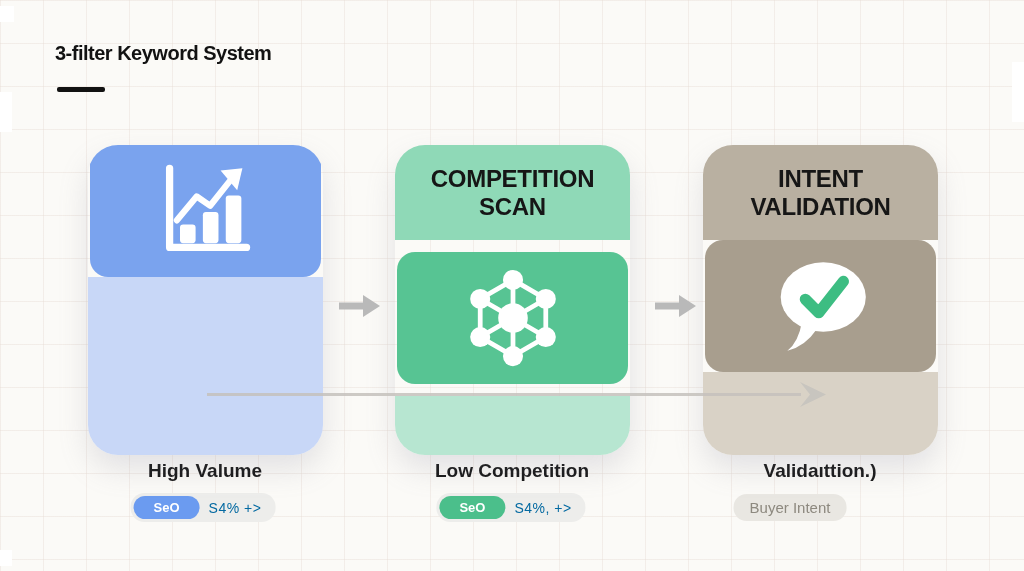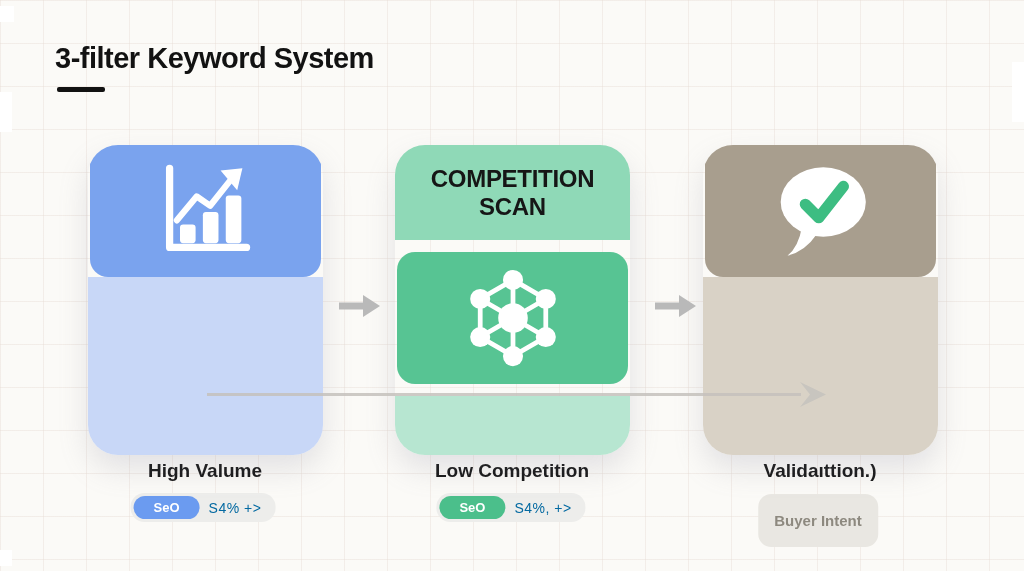--- a/index.html
+++ b/index.html
@@ -14,21 +14,21 @@
     background-size: 43px 43px;
   }
   .corner-mark { position: absolute; background: #ffffff; }
   .cm-tl { left: 0; top: 6px; width: 14px; height: 16px; }
   .cm-l  { left: 0; top: 92px; width: 12px; height: 40px; }
   .cm-r  { right: 0; top: 62px; width: 12px; height: 60px; }
   .cm-bl { left: 0; top: 550px; width: 12px; height: 16px; }
 
   .page-title {
     position: absolute; left: 55px; top: 42px;
-    font-size: 29px; font-weight: 800; letter-spacing: -0.5px; color: #121212;
+    font-size: 20px; font-weight: 800; letter-spacing: -0.5px; color: #121212;
   }
   .title-underline {
     position: absolute; left: 57px; top: 87px;
     width: 48px; height: 5px; background: #121212; border-radius: 2px;
   }
 
   .card {
     position: absolute; top: 145px; width: 235px; height: 310px;
     border-radius: 30px; overflow: hidden; z-index: 1;
     box-shadow: 0 14px 30px rgba(130,130,150,0.20);
@@ -90,23 +90,23 @@
   }
   .br-1 { left: 203px; }
   .br-2 { left: 511px; }
   .badge-tag {
     display: inline-block; border-radius: 13px; padding: 4px 20px;
     font-size: 13px; font-weight: 700; color: #ffffff;
   }
   .badge-text { font-size: 14px; color: #0369a1; letter-spacing: 0.5px; }
 
   .badge-plain {
-    position: absolute; top: 494px; left: 818px; transform: translateX(-50%);
-    background: #e9e7e2; border-radius: 13px; padding: 18px 16px;
-    font-size: 15px; color: #8d897f; white-space: nowrap; font-weight: bold;
+    position: absolute; top: 494px; left: 790px; transform: translateX(-50%);
+    background: #e9e7e2; border-radius: 13px; padding: 5px 16px;
+    font-size: 15px; color: #8d897f; white-space: nowrap;
   }
 </style>
 </head>
 <body>
 
 <div class="corner-mark cm-tl"></div>
 <div class="corner-mark cm-l"></div>
 <div class="corner-mark cm-r"></div>
 <div class="corner-mark cm-bl"></div>
 
@@ -143,20 +143,23 @@
       <circle cx="50" cy="88" r="9.5" fill="#ffffff"></circle>
       <circle cx="19" cy="70" r="9.5" fill="#ffffff"></circle>
       <circle cx="19" cy="34" r="9.5" fill="#ffffff"></circle>
       <circle cx="50" cy="52" r="14" fill="#ffffff"></circle>
     </svg>
   </div>
   <div class="card-bottom bg-c2-bot" style="background: rgb(183, 230, 209);"></div>
 </div>
 
 <div class="card card-3">
+  <div class="card-top bg-c3-top" style="background: rgb(185, 176, 161);">
+    <div class="card-title">INTENT VALIDATION</div>
+  </div>
   <div class="card-mid bg-c3-mid" style="background: rgb(168, 158, 142);">
     <svg class="icon-svg" width="112" height="112" viewBox="0 0 100 100">
       <ellipse cx="52" cy="42" rx="38" ry="31" fill="#ffffff"></ellipse>
       <path d="M33 64 Q30 82 20 90 Q36 86 46 71 Z" fill="#ffffff"></path>
       <path d="M36 44 L48 56 L70 28" fill="none" stroke="#3dbd82" stroke-width="10" stroke-linecap="round" stroke-linejoin="round"></path>
     </svg>
   </div>
   <div class="card-bottom bg-c3-bot" style="background: rgb(217, 210, 198);"></div>
 </div>
 

